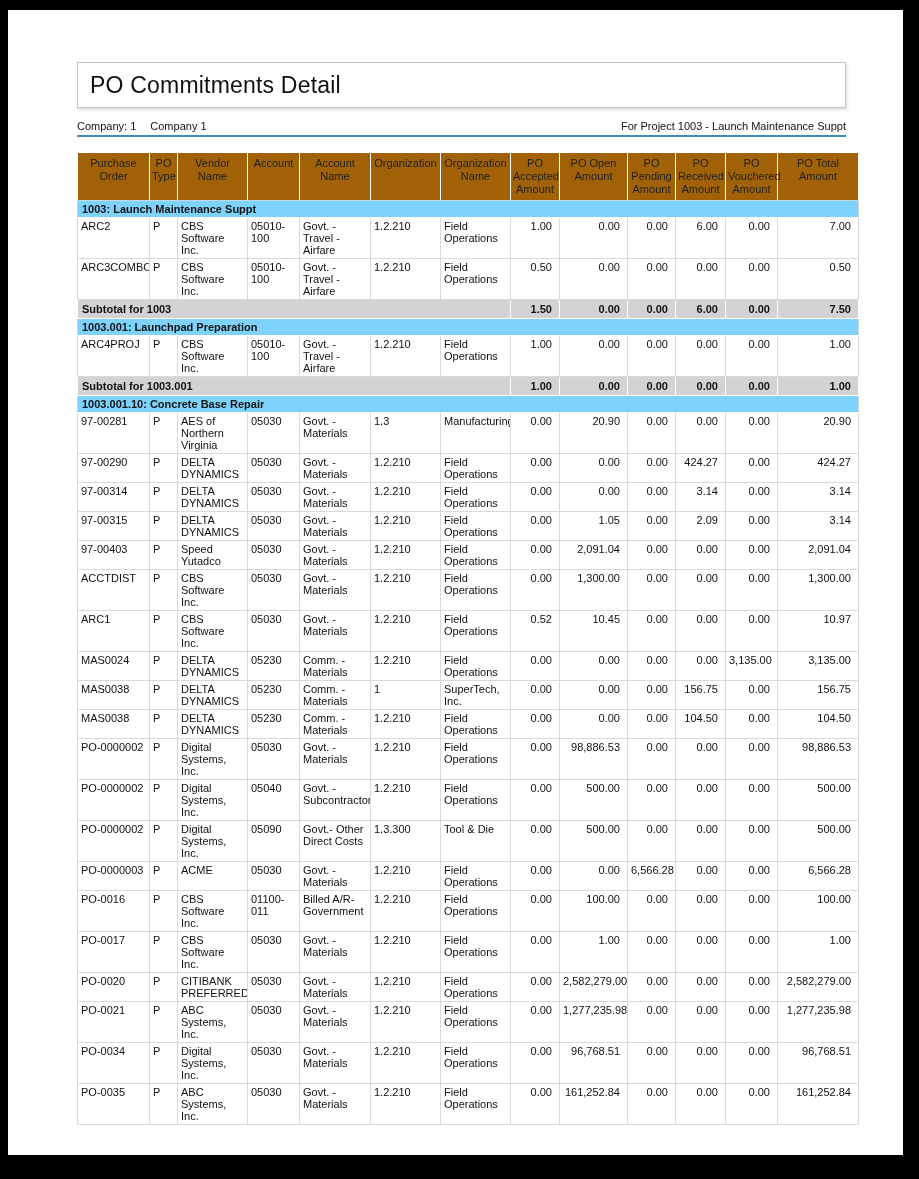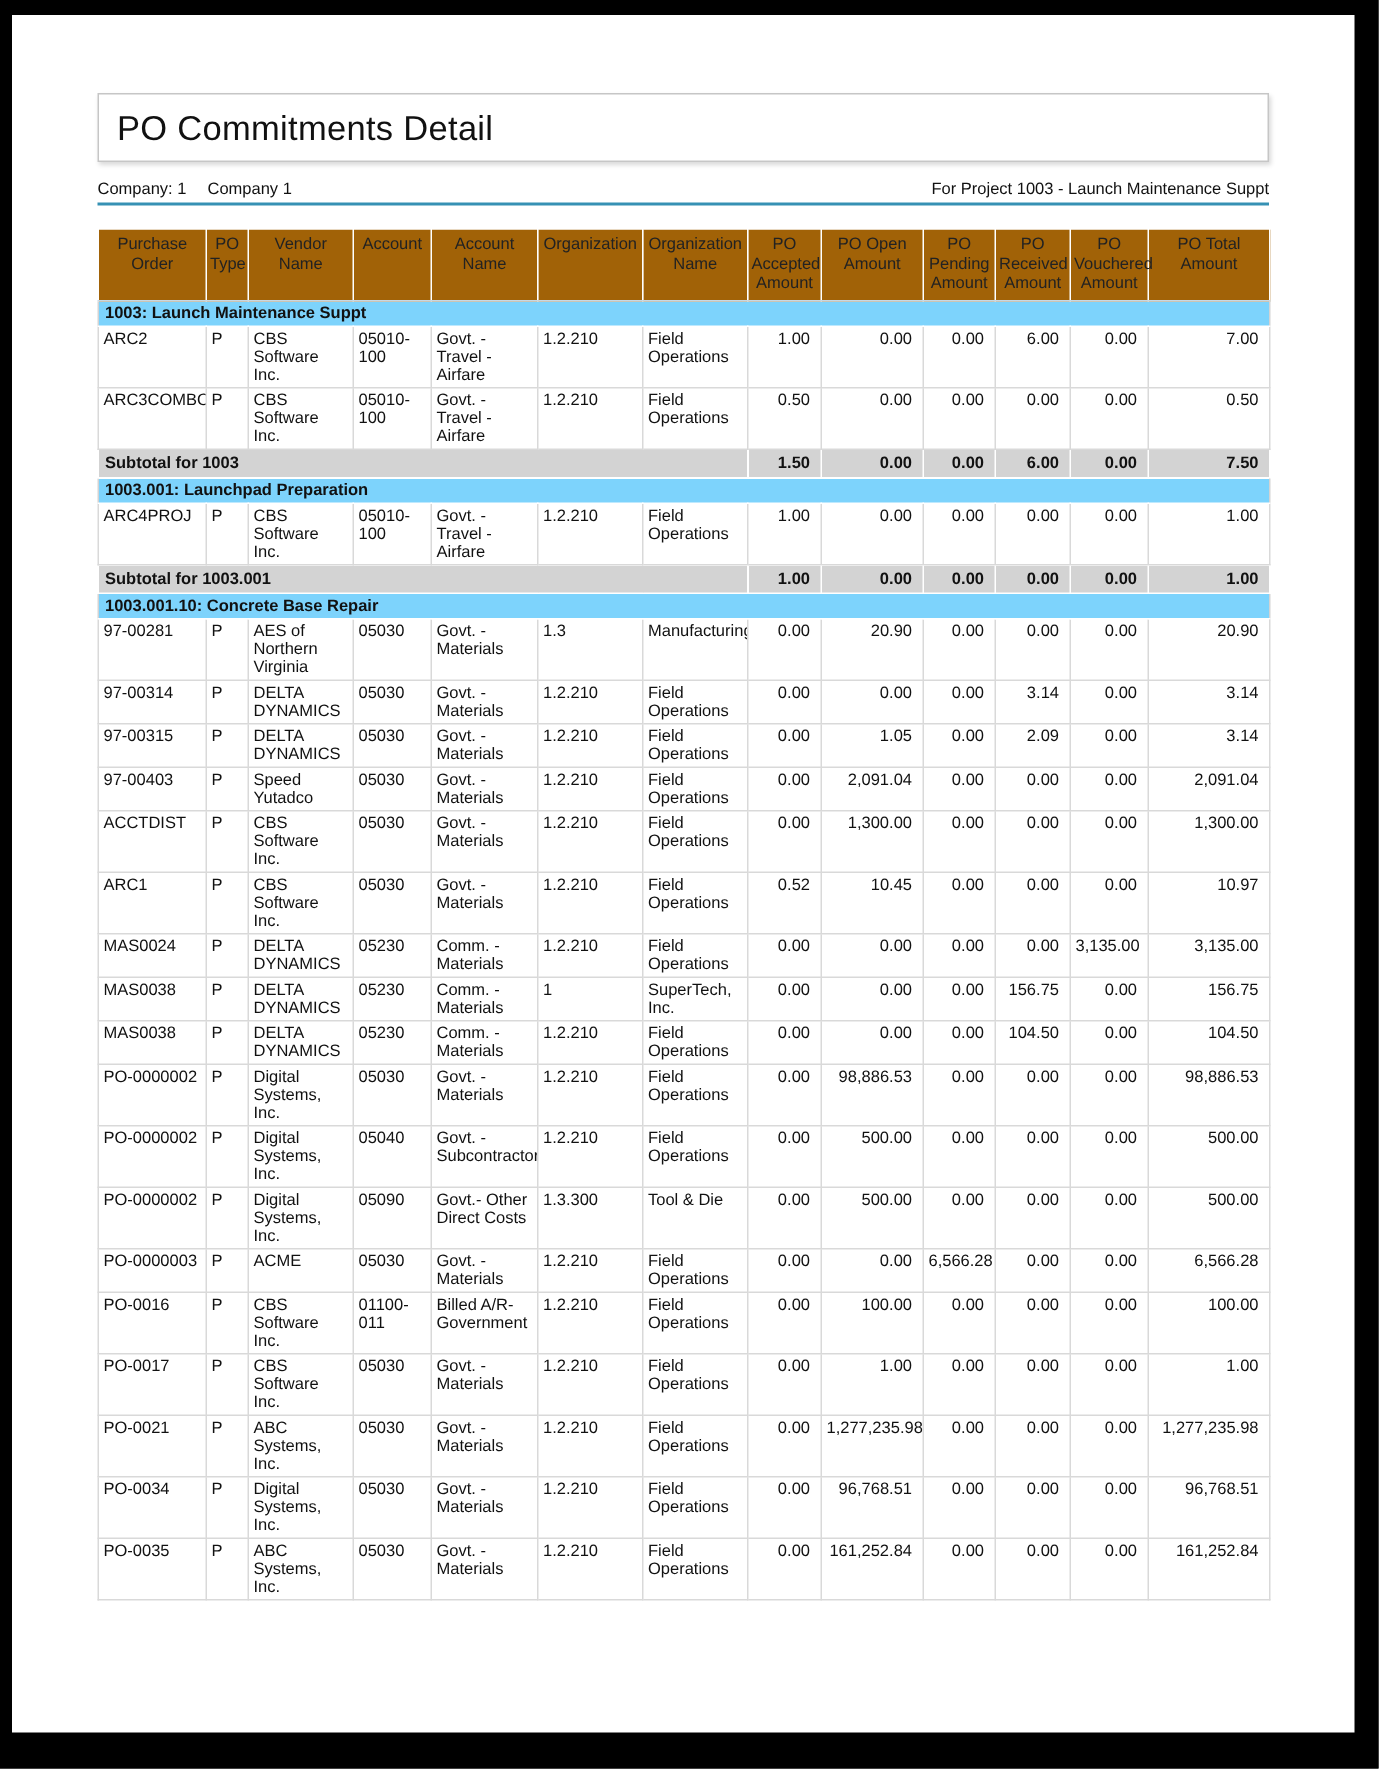--- a/index.html
+++ b/index.html
@@ -14,20 +14,21 @@
     position: absolute;
     left: 8px;
     top: 10px;
     width: 895px;
     height: 1145px;
     background: #ffffff;
     overflow: hidden;
   }
   .content {
     padding: 0 57px;
+    margin-left: 12px;
   }
   .title-box {
     margin-top: 52px;
     height: 44px;
     border: 1px solid #c6c6c6;
     box-shadow: 1px 2px 3px rgba(0,0,0,0.15);
     background: #ffffff;
   }
   .title-box h1 {
     margin: 0;
@@ -231,20 +232,35 @@
             <td>1.3</td>
             <td>Manufacturing</td>
             <td class="amt">0.00</td>
             <td class="amt">20.90</td>
             <td class="amt">0.00</td>
             <td class="amt">0.00</td>
             <td class="amt">0.00</td>
             <td class="amt">20.90</td>
           </tr>
           <tr>
+            <td>97-00290</td>
+            <td>P</td>
+            <td>DELTA DYNAMICS</td>
+            <td>05030</td>
+            <td>Govt. - Materials</td>
+            <td>1.2.210</td>
+            <td>Field Operations</td>
+            <td class="amt">0.00</td>
+            <td class="amt">0.00</td>
+            <td class="amt">0.00</td>
+            <td class="amt">424.27</td>
+            <td class="amt">0.00</td>
+            <td class="amt">424.27</td>
+          </tr>
+          <tr>
             <td>97-00314</td>
             <td>P</td>
             <td>DELTA DYNAMICS</td>
             <td>05030</td>
             <td>Govt. - Materials</td>
             <td>1.2.210</td>
             <td>Field Operations</td>
             <td class="amt">0.00</td>
             <td class="amt">0.00</td>
             <td class="amt">0.00</td>
@@ -439,20 +455,35 @@
             <td>05030</td>
             <td>Govt. - Materials</td>
             <td>1.2.210</td>
             <td>Field Operations</td>
             <td class="amt">0.00</td>
             <td class="amt">1.00</td>
             <td class="amt">0.00</td>
             <td class="amt">0.00</td>
             <td class="amt">0.00</td>
             <td class="amt">1.00</td>
+          </tr>
+          <tr>
+            <td>PO-0020</td>
+            <td>P</td>
+            <td>CITIBANK PREFERRED</td>
+            <td>05030</td>
+            <td>Govt. - Materials</td>
+            <td>1.2.210</td>
+            <td>Field Operations</td>
+            <td class="amt">0.00</td>
+            <td class="amt">2,582,279.00</td>
+            <td class="amt">0.00</td>
+            <td class="amt">0.00</td>
+            <td class="amt">0.00</td>
+            <td class="amt">2,582,279.00</td>
           </tr>
           <tr>
             <td>PO-0021</td>
             <td>P</td>
             <td>ABC Systems, Inc.</td>
             <td>05030</td>
             <td>Govt. - Materials</td>
             <td>1.2.210</td>
             <td>Field Operations</td>
             <td class="amt">0.00</td>

